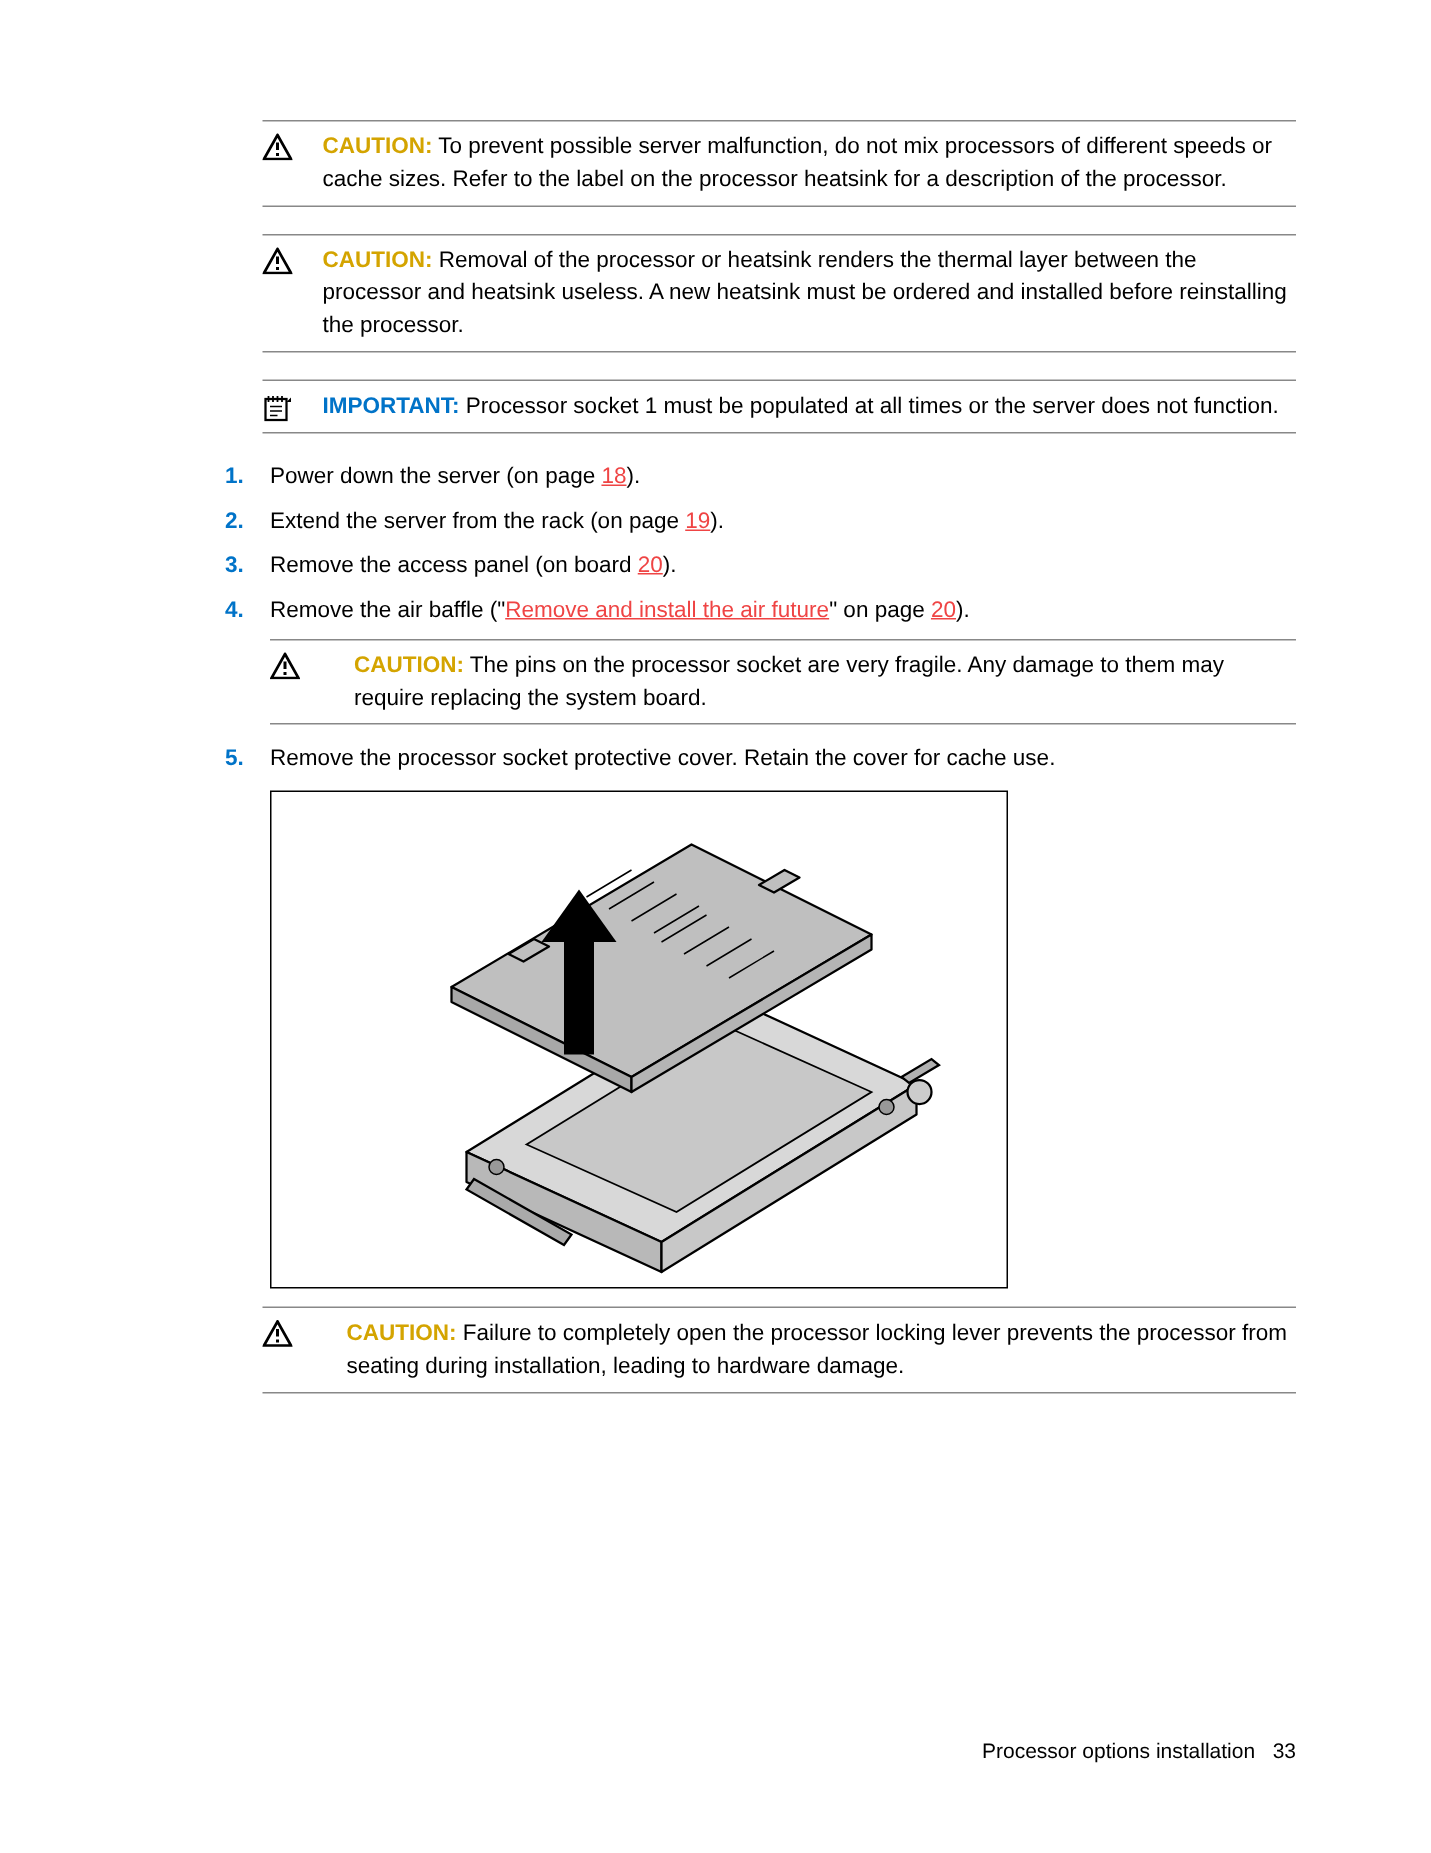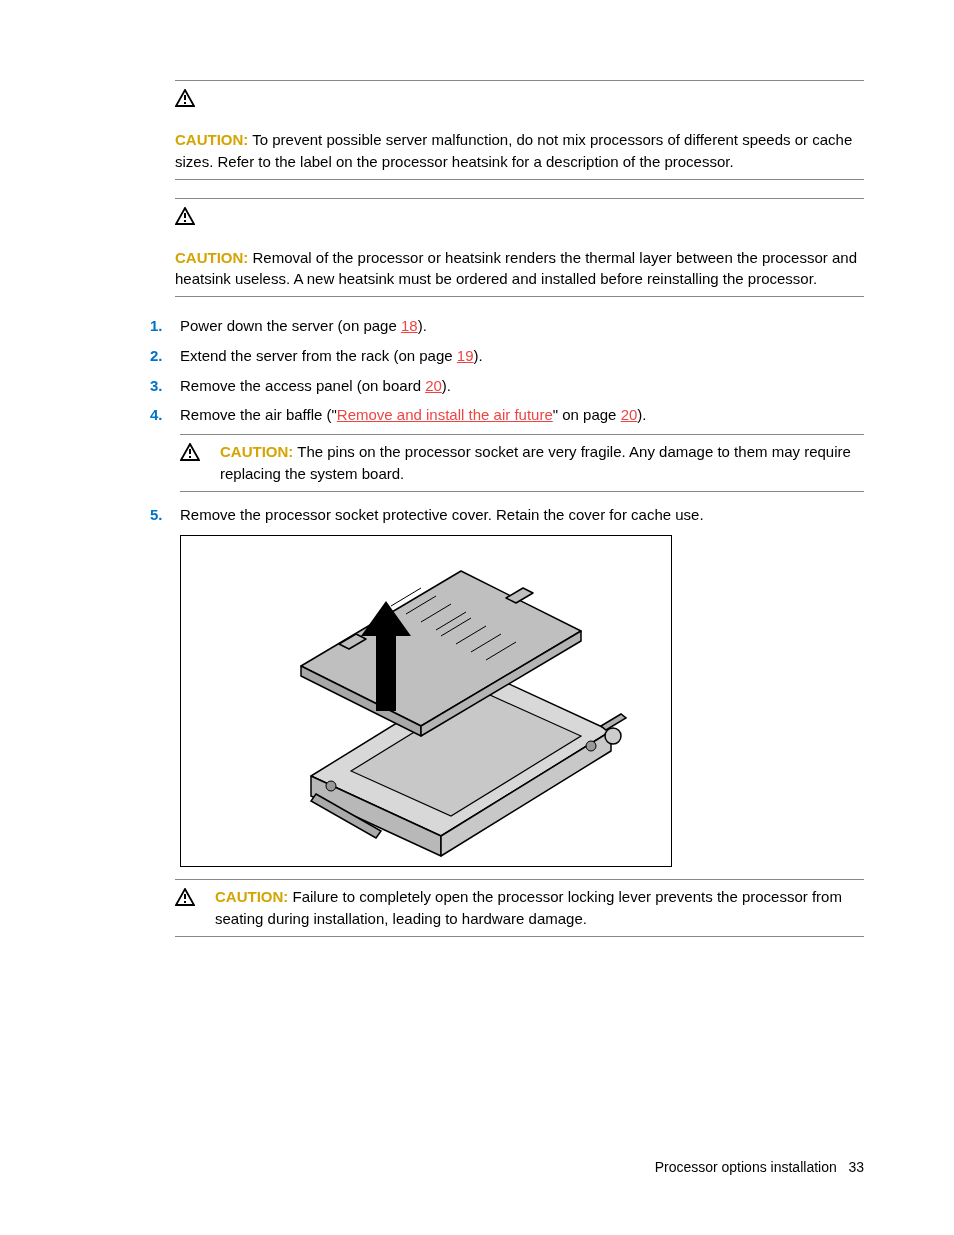--- a/index.html
+++ b/index.html
@@ -19,21 +19,20 @@
     box-sizing: border-box;
   }
   .admon {
     display: flex;
     align-items: flex-start;
     margin-left: 25px;
     border-top: 1px solid #888;
     border-bottom: 1px solid #888;
     padding: 6px 0 6px 0;
     margin-bottom: 18px;
-    flex-direction: column;
   }
   .admon .icon-cell {
     width: 40px;
     flex: 0 0 40px;
     display: flex;
     justify-content: flex-start;
     padding-top: 2px;
   }
   .admon .text-cell {
     flex: 1;
@@ -72,20 +71,21 @@
   }
   .link { color: #ef4444; text-decoration: underline; }
   .nested-admon {
     margin-left: 30px;
     margin-top: 4px;
     margin-bottom: 8px;
     border-top: 1px solid #888;
     border-bottom: 1px solid #888;
     padding: 6px 0;
     display: flex;
+    gap: 16px;
   }
   .nested-admon .icon-cell { width: 40px; flex: 0 0 40px; padding-top:2px; }
   .nested-admon .text-cell { flex: 1; line-height:1.45; }
   .figure {
     margin: 10px 0 12px 30px;
     border: 1px solid #000;
     width: 490px;
     height: 330px;
     display:flex;
     align-items:center;
@@ -123,20 +123,33 @@
           <path d="M10 1 L19 17 L1 17 Z" fill="none" stroke="#000" stroke-width="1.8"></path>
           <rect x="9" y="6" width="2" height="5" fill="#000"></rect>
           <rect x="9" y="13" width="2" height="2" fill="#000"></rect>
         </svg>
     </div>
     <div class="text-cell">
       <span class="caution-label">CAUTION:</span><span> Removal of the processor or heatsink renders the thermal layer between the processor and heatsink useless. A new heatsink must be ordered and installed before reinstalling the processor.</span>
     </div>
   </div>
 
+  <div class="admon">
+    <div class="icon-cell">
+      <svg class="important-icon" viewBox="0 0 20 20">
+          <rect x="2" y="4" width="14" height="14" fill="none" stroke="#000" stroke-width="1.5"></rect>
+          <path d="M4 2 L4 6 M7 2 L7 6 M10 2 L10 6 M13 2 L13 6" stroke="#000" stroke-width="1.2"></path>
+          <path d="M16 6 L19 3 L19 6" fill="#000"></path>
+          <path d="M5 9 L13 9 M5 12 L13 12 M5 15 L10 15" stroke="#000" stroke-width="1"></path>
+        </svg>
+    </div>
+    <div class="text-cell">
+      <span class="important-label">IMPORTANT:</span><span> Processor socket 1 must be populated at all times or the server does not function.</span>
+    </div>
+  </div>
 
 
   <ol class="steps">
     <li>
       <span class="num">1.</span>
       <span class="body">
         <span>Power down the server (on page </span><span class="link">18</span><span>).</span>
       </span>
     </li>
     <li>

